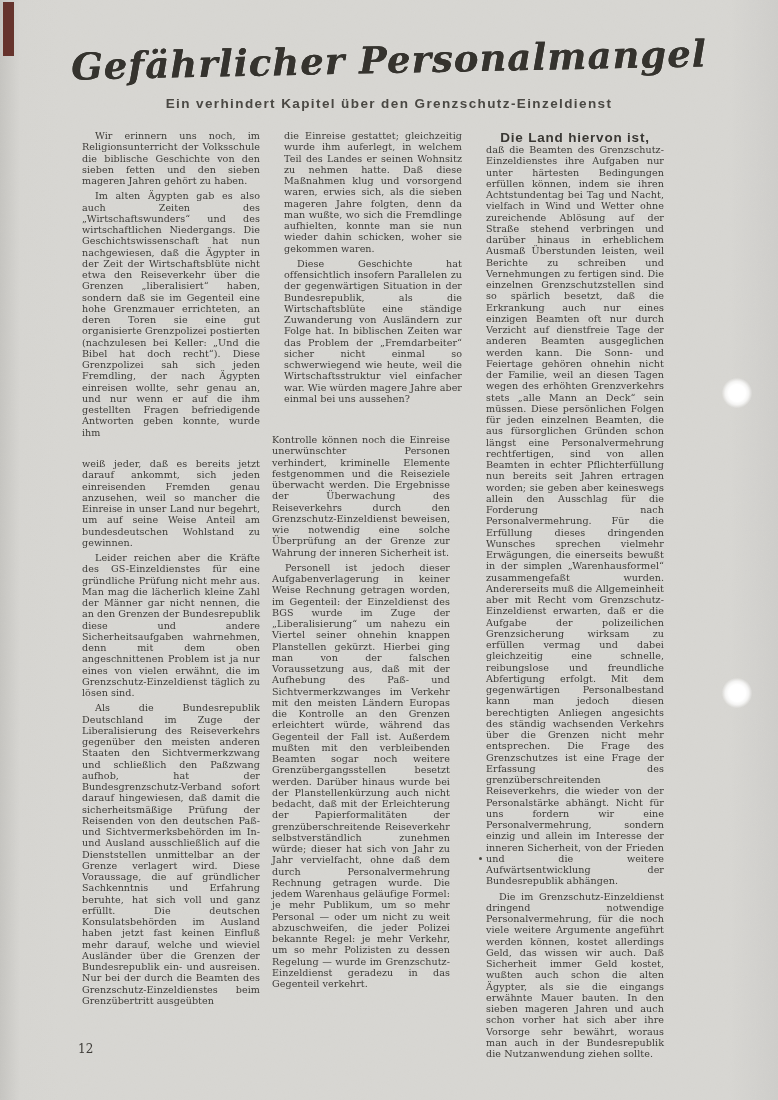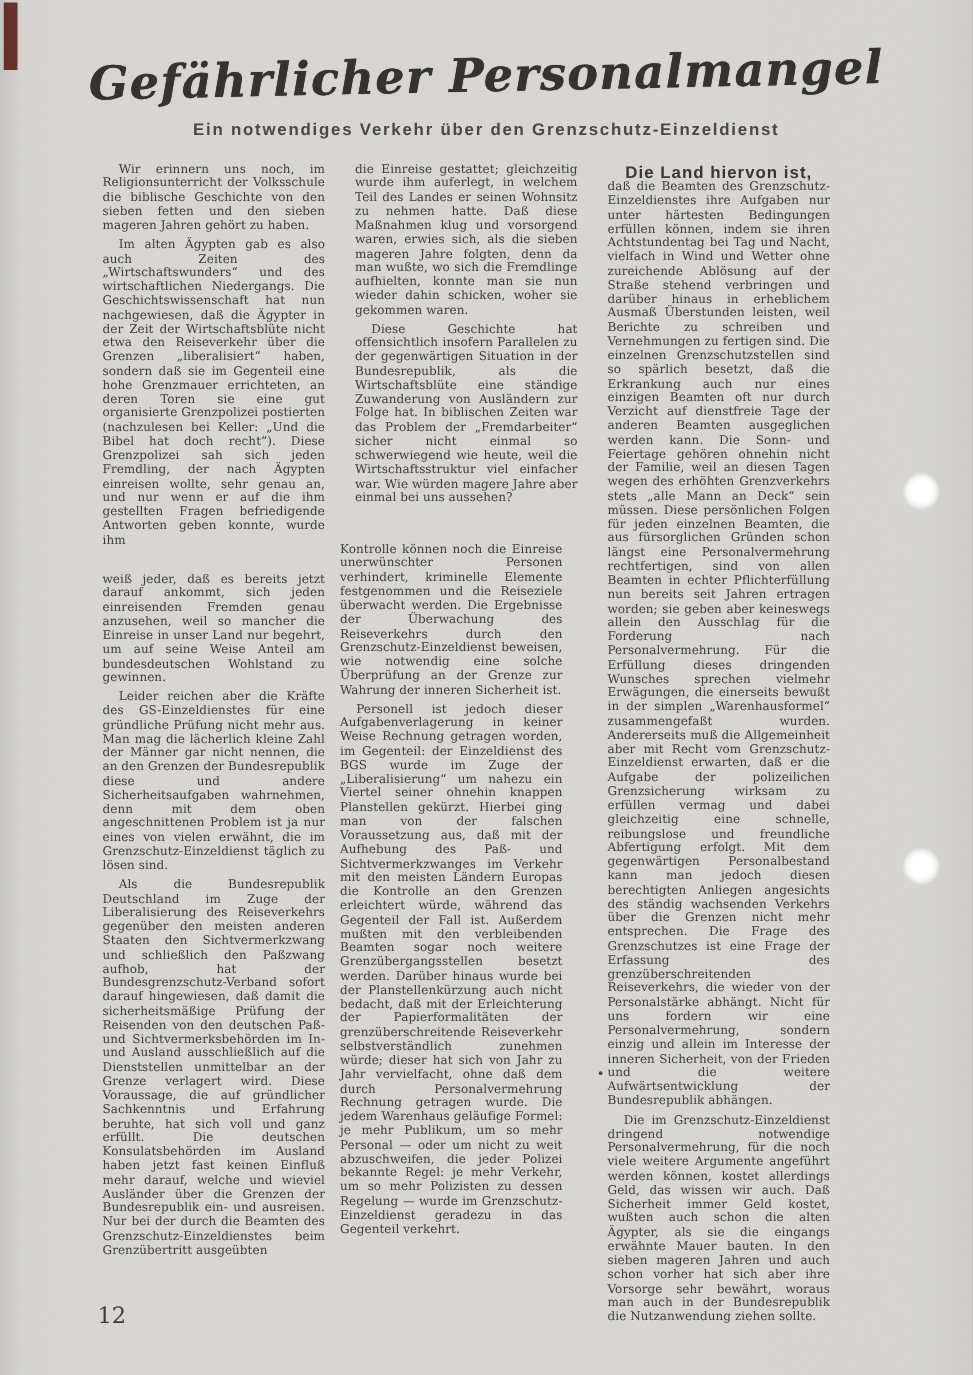--- a/index.html
+++ b/index.html
@@ -69,21 +69,21 @@
   .sec-head {
     position: absolute;
     font-family: "Liberation Sans", sans-serif;
     font-weight: bold; font-size: 13.5px; letter-spacing: .8px;
     color: #3a3834; text-align: center;
   }
   .head-mid { left: 82px; top: 430px; width: 366px; }
   .head-right { left: 486px; top: 130px; width: 178px; }
   .page-number {
     position: absolute; left: 78px; top: 1042px;
-    font-size: 18px; color: #3d3b37;
+    font-size: 12px; color: #3d3b37;
   }
   .print-dot {
     position: absolute; left: 479px; top: 857px;
     width: 3px; height: 3px; border-radius: 50%;
     background: #4a4843;
   }
 </style>
 </head>
 <body>
 
@@ -96,21 +96,21 @@
     </filter>
     <rect width="778" height="1100" filter="url(#paperNoise)"></rect>
   </svg>
 
   <div class="corner-mark"></div>
   <div class="hole h1"></div>
   <div class="hole h2"></div>
   <div class="print-dot"></div>
 
   <div class="title">Gefährlicher Personalmangel</div>
-  <div class="subtitle">Ein notwendiges Verkehr über den Grenzschutz-Einzeldienst</div>
+  <div class="subtitle">Ein verhindert Kapitel über den Grenzschutz-Einzeldienst</div>
 
   <div class="col c1t">
     <p class="ind">Wir erinnern uns noch, im Religionsunterricht der Volksschule die biblische Geschichte von den sieben fetten und den sieben mageren Jahren gehört zu haben.</p>
     <p class="ind">Im alten Ägypten gab es also auch Zeiten des „Wirtschaftswunders“ und des wirtschaftlichen Niedergangs. Die Geschichtswissenschaft hat nun nachgewiesen, daß die Ägypter in der Zeit der Wirtschaftsblüte nicht etwa den Reiseverkehr über die Grenzen „liberalisiert“ haben, sondern daß sie im Gegenteil eine hohe Grenzmauer errichteten, an deren Toren sie eine gut organisierte Grenzpolizei postierten (nachzulesen bei Keller: „Und die Bibel hat doch recht“). Diese Grenzpolizei sah sich jeden Fremdling, der nach Ägypten einreisen wollte, sehr genau an, und nur wenn er auf die ihm gestellten Fragen befriedigende Antworten geben konnte, wurde ihm</p>
   </div>
 
   <div class="col c2t">
     <p>die Einreise gestattet; gleichzeitig wurde ihm auferlegt, in welchem Teil des Landes er seinen Wohnsitz zu nehmen hatte. Daß diese Maßnahmen klug und vorsorgend waren, erwies sich, als die sieben mageren Jahre folgten, denn da man wußte, wo sich die Fremdlinge aufhielten, konnte man sie nun wieder dahin schicken, woher sie gekommen waren.</p>
     <p class="ind">Diese Geschichte hat offensichtlich insofern Parallelen zu der gegenwärtigen Situation in der Bundesrepublik, als die Wirtschaftsblüte eine ständige Zuwanderung von Ausländern zur Folge hat. In biblischen Zeiten war das Problem der „Fremdarbeiter“ sicher nicht einmal so schwerwiegend wie heute, weil die Wirtschaftsstruktur viel einfacher war. Wie würden magere Jahre aber einmal bei uns aussehen?</p>
   </div>

